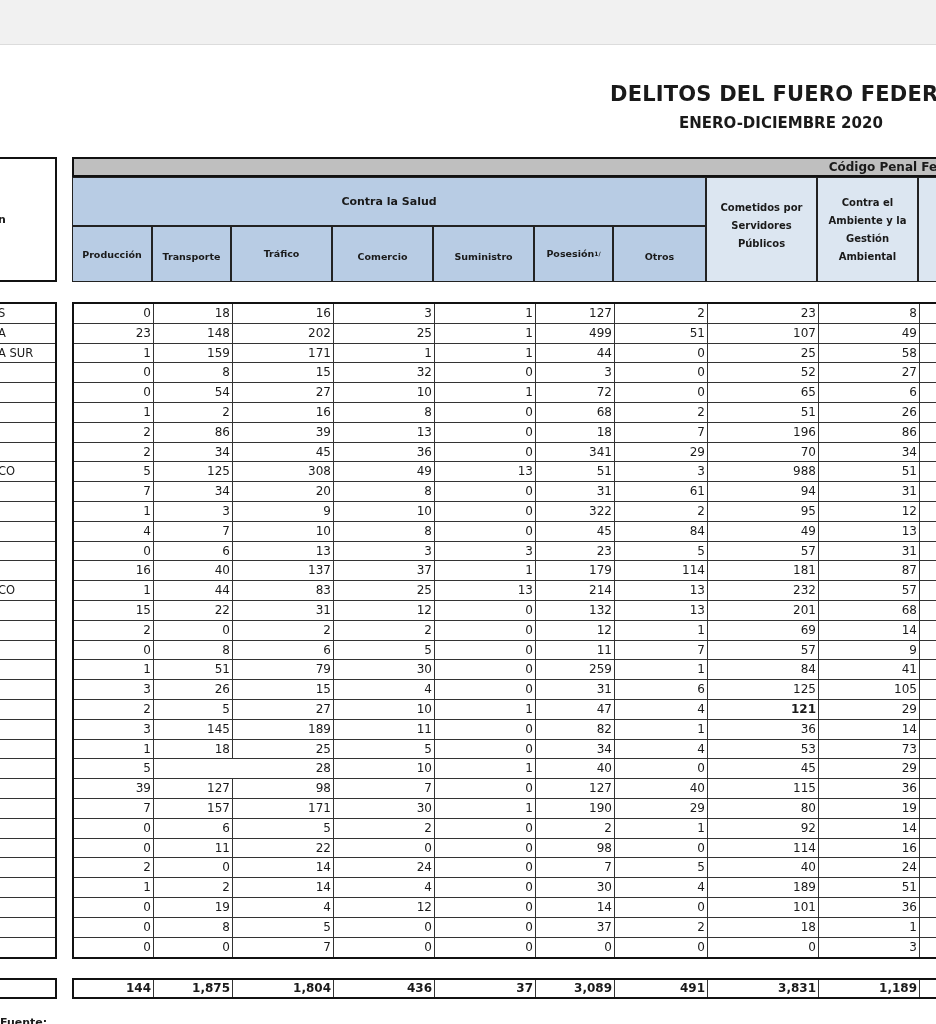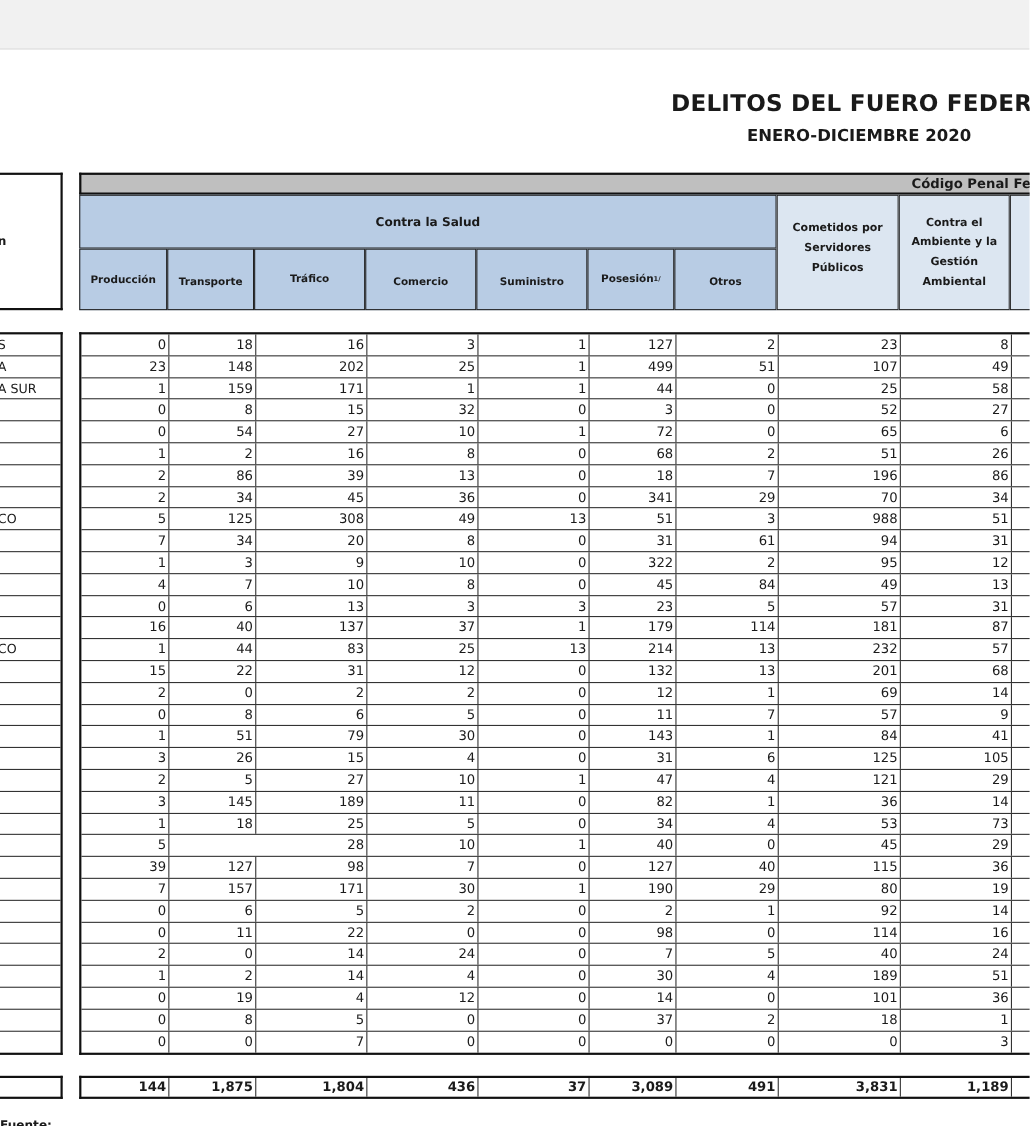--- a/index.html
+++ b/index.html
@@ -341,21 +341,21 @@
       <div class="cell" style="width: 111px;">57</div>
       <div class="cell" style="width: 101px;">9</div>
       <div class="cell" style="width: 30px;"></div>
     </div>
     <div class="row">
       <div class="cell" style="width: 80px;">1</div>
       <div class="cell" style="width: 79px;">51</div>
       <div class="cell" style="width: 101px;">79</div>
       <div class="cell" style="width: 101px;">30</div>
       <div class="cell" style="width: 101px;">0</div>
-      <div class="cell" style="width: 79px;">143</div>
+      <div class="cell" style="width: 79px;">259</div>
       <div class="cell" style="width: 93px;">1</div>
       <div class="cell" style="width: 111px;">84</div>
       <div class="cell" style="width: 101px;">41</div>
       <div class="cell" style="width: 30px;"></div>
     </div>
     <div class="row">
       <div class="cell" style="width: 80px;">3</div>
       <div class="cell" style="width: 79px;">26</div>
       <div class="cell" style="width: 101px;">15</div>
       <div class="cell" style="width: 101px;">4</div>
@@ -367,21 +367,21 @@
       <div class="cell" style="width: 30px;"></div>
     </div>
     <div class="row">
       <div class="cell" style="width: 80px;">2</div>
       <div class="cell" style="width: 79px;">5</div>
       <div class="cell" style="width: 101px;">27</div>
       <div class="cell" style="width: 101px;">10</div>
       <div class="cell" style="width: 101px;">1</div>
       <div class="cell" style="width: 79px;">47</div>
       <div class="cell" style="width: 93px;">4</div>
-      <div class="cell" style="width: 111px;">121</div>
+      <div class="cell" style="width: 111px; font-weight: bold;">121</div>
       <div class="cell" style="width: 101px;">29</div>
       <div class="cell" style="width: 30px;"></div>
     </div>
     <div class="row">
       <div class="cell" style="width: 80px;">3</div>
       <div class="cell" style="width: 79px;">145</div>
       <div class="cell" style="width: 101px;">189</div>
       <div class="cell" style="width: 101px;">11</div>
       <div class="cell" style="width: 101px;">0</div>
       <div class="cell" style="width: 79px;">82</div>

